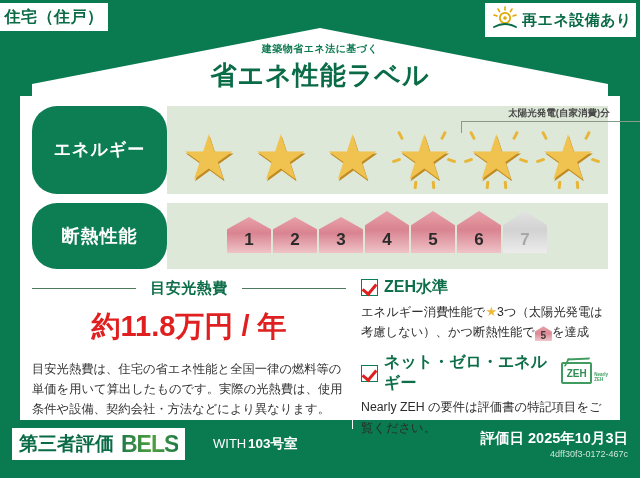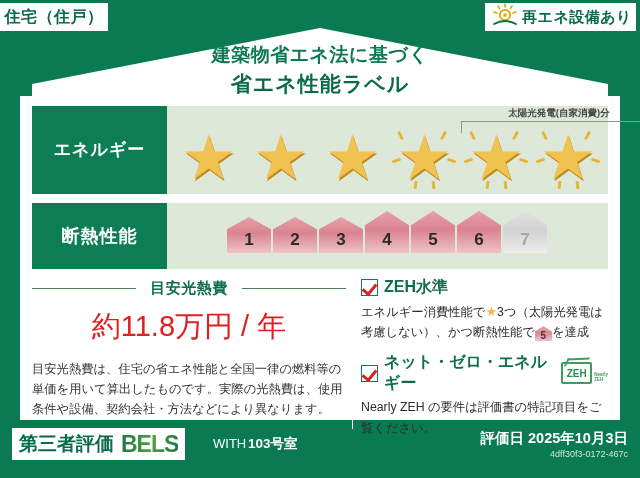--- a/index.html
+++ b/index.html
@@ -21,21 +21,21 @@
     display: flex; align-items: center; justify-content: center;
     color: #0a6b47;
     font-weight: bold;
     letter-spacing: 0.5px;
   }
   #badge-type {
     left: 0; width: 108px; height: 28px;
     font-size: 16px;
   }
   #badge-renew {
-    right: 4px; width: 151px; height: 28px;
+    right: 4px; width: 151px; height: 34px;
     font-size: 15px;
     gap: 3px;
     padding-left: 2px;
   }
   #badge-renew .rtxt { color: #0a6b47; }
 
   
   #roof {
     position: absolute; top: 0; left: 0;
     width: 640px; height: 108px;
@@ -48,25 +48,25 @@
     background: #ffffff;
     clip-path: polygon(50% 0%, 100% 56px, 100% 300px, 0% 300px, 0% 56px);
   }
   #header-text {
     position: absolute;
     top: 42px; left: 0; width: 640px;
     text-align: center;
     z-index: 4;
   }
   #header-sub {
-    font-size: 19px; font-weight: bold;
+    font-size: 10px; font-weight: bold;
     color: #0e7a52; letter-spacing: 0.5px;
   }
   #header-title {
-    font-size: 21px; font-weight: bold;
+    font-size: 26px; font-weight: bold;
     color: #0a6b47; letter-spacing: 1px;
     margin-top: 2px;
   }
 
   
   #card {
     position: absolute;
     left: 20px; top: 96px;
     width: 600px; height: 324px;
     background: #ffffff;
@@ -81,20 +81,21 @@
 
   .rating-label {
     background: #0d7d54; color: #ffffff;
     display: flex; flex-direction: column;
     align-items: center; justify-content: center;
     font-weight: bold;
     flex: 0 0 135px;
     line-height: 1.25;
     font-size: 17px;
     letter-spacing: 1px;
+    border-radius: 25px;
   }
   #row-insul .rating-label { font-size: 18px; }
 
   .rating-body {
     flex: 1 1 auto;
     background: #dde8d8;
     position: relative;
   }
 
   
@@ -180,21 +181,21 @@
   }
   #cost-head .rule {
     flex: 1 1 auto; height: 1px; background: #4e7a5e;
   }
   #cost-head .ctext {
     font-size: 15px; font-weight: bold; color: #0d6e49;
     letter-spacing: 0.5px;
   }
   #cost-value {
     text-align: center;
-    font-size: 29px; font-weight: normal;
+    font-size: 29px; font-weight: bold;
     color: #e02020;
     margin-top: 9px;
     letter-spacing: 0px;
   }
   #cost-note {
     margin-top: 13px;
     font-size: 12.3px;
     color: #333333;
     line-height: 1.62;
     letter-spacing: 0px;

